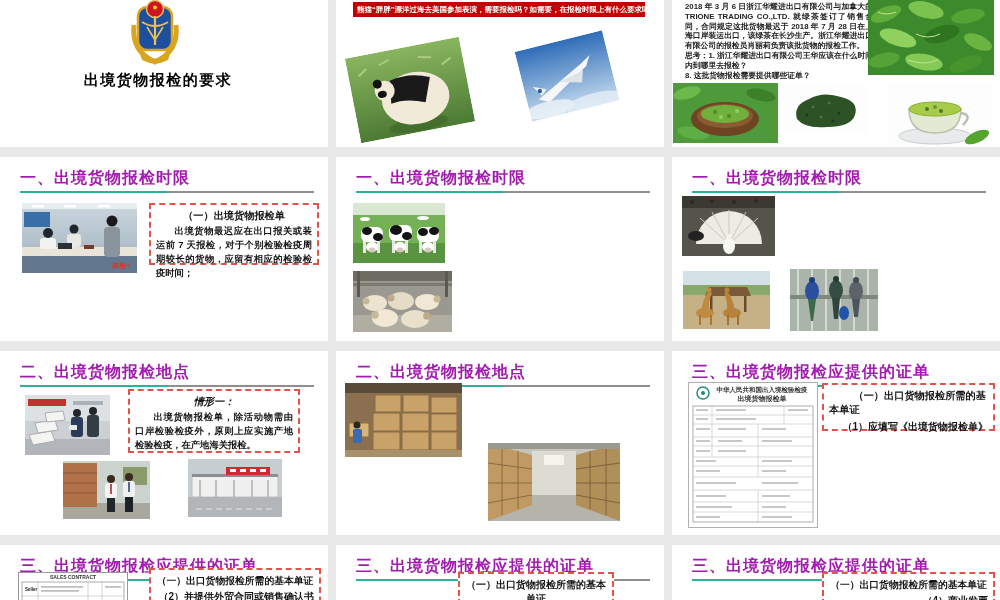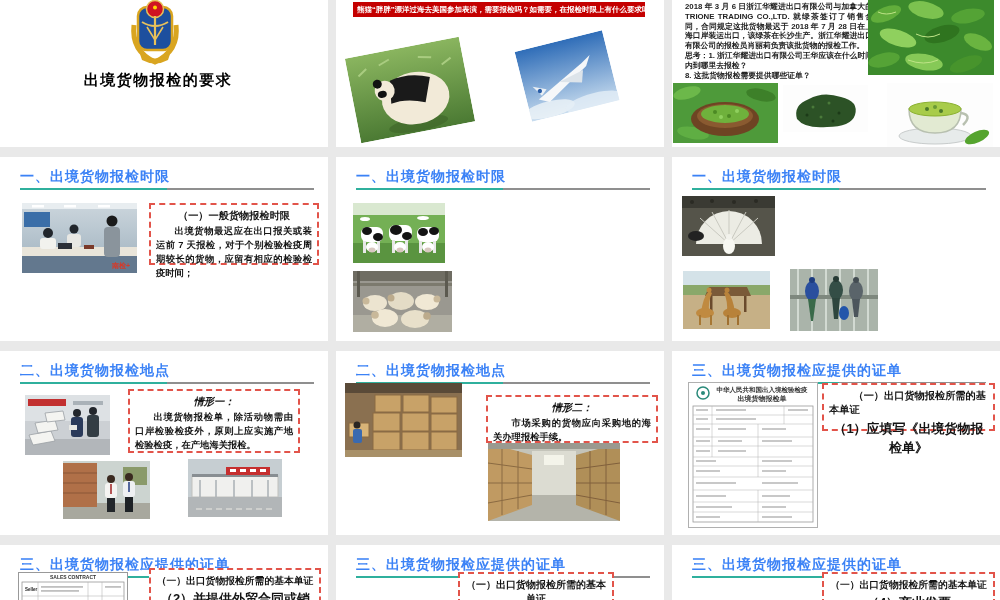--- a/index.html
+++ b/index.html
@@ -1,26 +1,26 @@
 <!DOCTYPE html>
 <html><head>
 <meta charset="utf-8">
 <style>
   html,body{margin:0;padding:0;background:#e9e9e9;}
   .board{position:relative;width:1000px;height:600px;background:#e9e9e9;overflow:hidden;
          font-family:"Liberation Sans","DejaVu Sans",sans-serif;}
   .slide{position:absolute;width:328px;height:184px;background:#ffffff;}
-  .h{color:#3b82f6;font-weight:bold;font-size:14px;letter-spacing:1px;margin:11px 16px 2px 20px;white-space:nowrap;overflow:hidden;}
+  .h{color:#a21caf;font-weight:bold;font-size:16px;letter-spacing:1px;margin:11px 16px 2px 20px;white-space:nowrap;overflow:hidden;}
   .hline{height:2px;margin:0 14px 0 20px;background:linear-gradient(to right,#2fb09d 0,#2fb09d 50%,#8f8f8f 50%,#8f8f8f 100%);}
   .dbox{position:absolute;border:2px dashed #e2544a;color:#151515;font-weight:bold;background:#fff;padding:3px 5px;box-sizing:border-box;}
   .bt{font-size:10.2px;text-align:center;margin:1px 0 2px 0;line-height:1.35;}
   .bt-left{text-align:left;text-indent:2.4em;}
   .it{font-style:italic;}
   .bb{font-size:9.3px;line-height:1.5;text-align:justify;text-indent:2em;}
-  .bb-s{font-size:13px;line-height:1.5;text-indent:0;text-align:center;}
+  .bb-s{font-size:10px;line-height:1.5;text-indent:0;text-align:right;}
   .ph{position:absolute;}
   .ph svg{display:block;}
   .banner{position:absolute;left:17px;top:39px;width:292px;height:15px;background:#c40000;color:#ffffff;
           font-size:7.5px;font-weight:bold;line-height:15px;padding:0 4px;box-sizing:border-box;white-space:nowrap;overflow:hidden;}
   .maintitle{position:absolute;top:108px;left:0;width:316px;text-align:center;font-size:15px;font-weight:bold;color:#000;letter-spacing:1.5px;}
   .tpara{position:absolute;left:13px;top:39px;width:188px;font-size:7.8px;line-height:1.26;color:#222;font-weight:bold;text-align:justify;}
   .tpara p{margin:0;}
   .wm{position:absolute;font-size:7px;color:#d43a2a;font-weight:bold;}
 </style>
 </head>
@@ -170,21 +170,21 @@
         <circle cx="52" cy="26" r="4.5" fill="#21262c"></circle>
           <rect x="45" y="31" width="14" height="13" rx="3" fill="#e8e8e4"></rect>
         <rect x="36" y="40" width="14" height="6" fill="#2b3038"></rect>
         <circle cx="90" cy="18" r="5.5" fill="#1a1a1a"></circle>
         <rect x="82" y="24" width="16" height="30" rx="4" fill="#8a949c"></rect>
         <rect x="62" y="42" width="10" height="4" fill="#7a3a2a"></rect>
       </svg>
     </div>
     <div class="wm" style="left:112px;top:104px;">南检+</div>
     <div class="dbox" style="left:149px;top:46px;width:170px;height:62px;">
-      <div class="bt">（一）一般货物报检时限</div>
+      <div class="bt">（一）出境货物报检单</div>
       <div class="bb">出境货物最迟应在出口报关或装运前 7 天报检，对于个别检验检疫周期较长的货物，应留有相应的检验检疫时间；</div>
     </div>
   </section>
 
   <section class="slide" style="left:336px;top:157px;">
     <div class="h">一、出境货物报检时限</div>
     <div class="hline"></div>
     <div class="ph" style="left:17px;top:46px;">
       <svg width="92" height="60" viewBox="0 0 92 60">
         <rect width="92" height="14" fill="#d9e8d0"></rect>
@@ -405,24 +405,20 @@
             <rect x="86" y="31" width="26" height="17"></rect>
           <rect x="28" y="49" width="27" height="18"></rect>
             <rect x="57" y="49" width="27" height="18"></rect>
             <rect x="86" y="49" width="26" height="18"></rect>
           <rect x="4" y="40" width="20" height="14" fill="#d8b478"></rect>
         </g>
         <rect y="67" width="117" height="7" fill="#a89068"></rect>
         <circle cx="12" cy="42" r="3.5" fill="#2a2622"></circle>
         <rect x="8" y="46" width="9" height="14" rx="2" fill="#3a6ab0"></rect>
       </svg>
-    </div>
-    <div class="dbox" style="left:150px;top:44px;width:172px;height:48px;">
-      <div class="bt it">情形二：</div>
-      <div class="bb">市场采购的货物应向采购地的海关办理报检手续。</div>
     </div>
     <div class="ph" style="left:152px;top:92px;">
       <svg width="132" height="78" viewBox="0 0 132 78">
         <rect width="132" height="78" fill="#c4c4ba"></rect>
         <rect x="44" y="8" width="44" height="44" fill="#dcdcd2"></rect>
         <rect x="56" y="12" width="20" height="10" fill="#f4f4ea"></rect>
         <polygon points="0,78 44,52 88,52 132,78" fill="#b4b4aa"></polygon>
         <polygon points="0,0 44,12 44,62 0,78" fill="#c09a62"></polygon>
         <g stroke="#8a6a42" stroke-width="1">
             <line x1="0" y1="20" x2="44" y2="26"></line>

